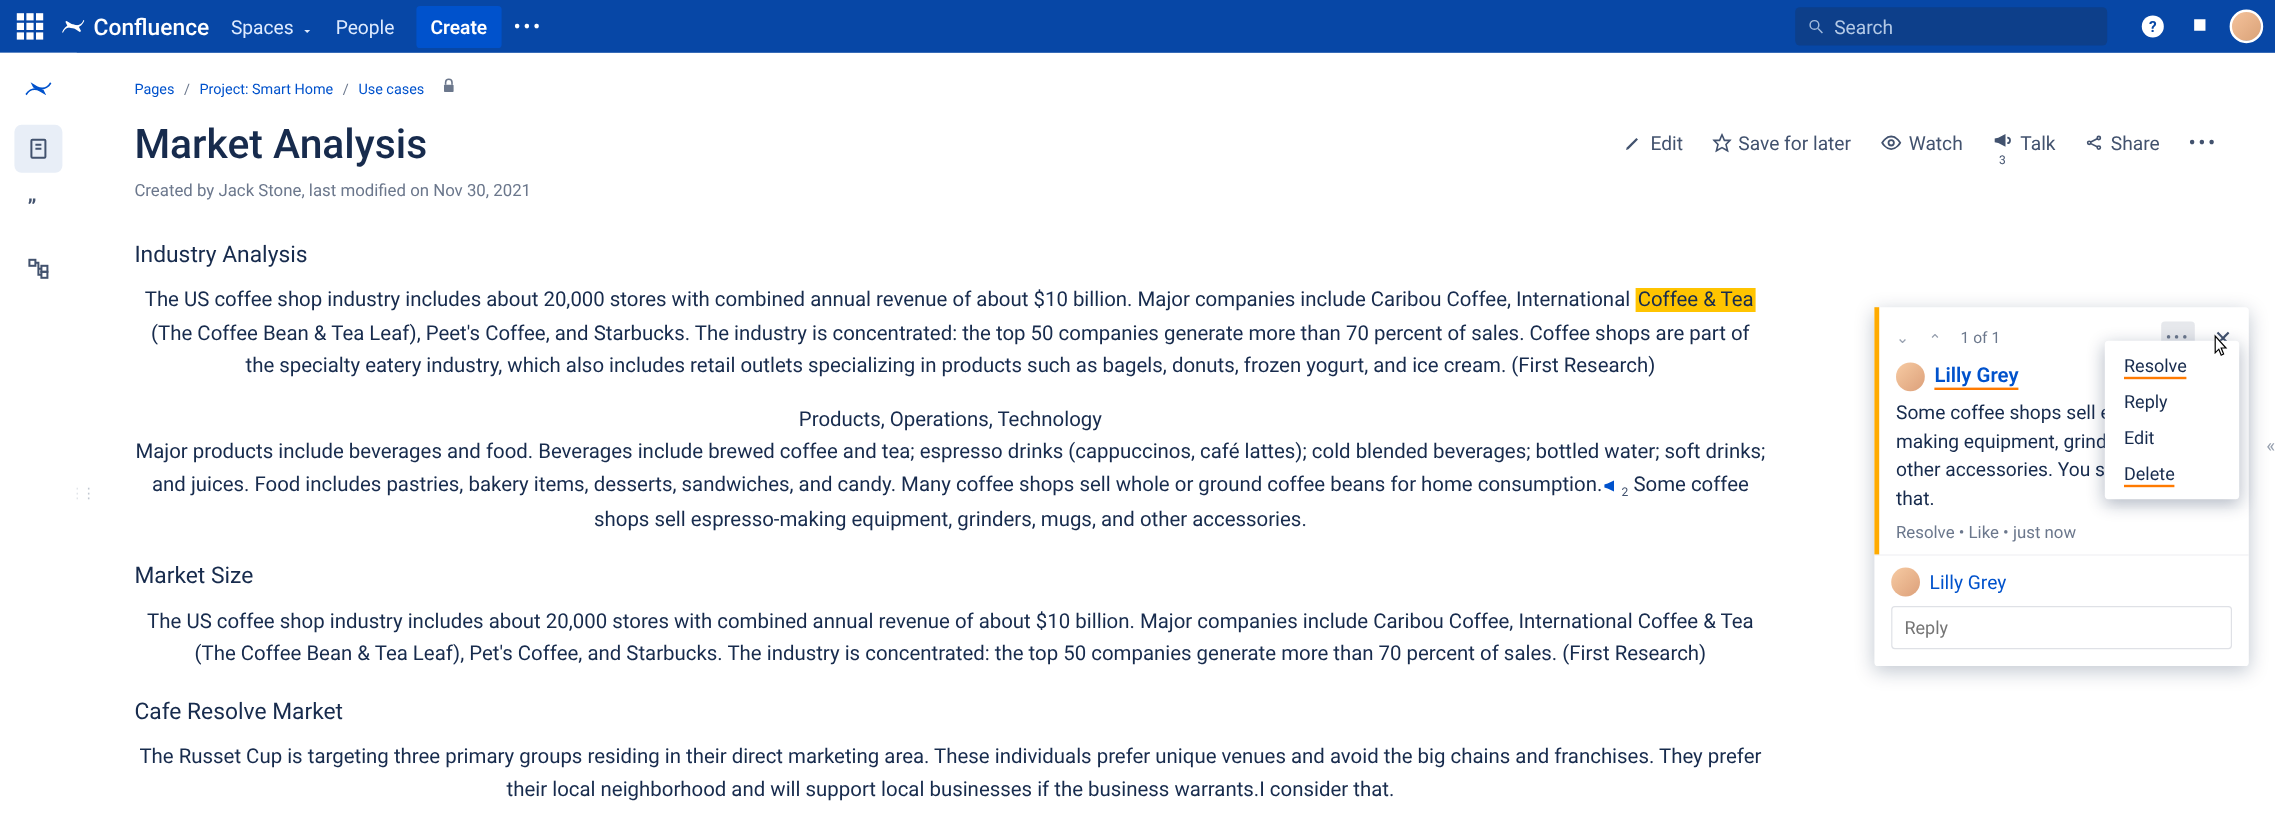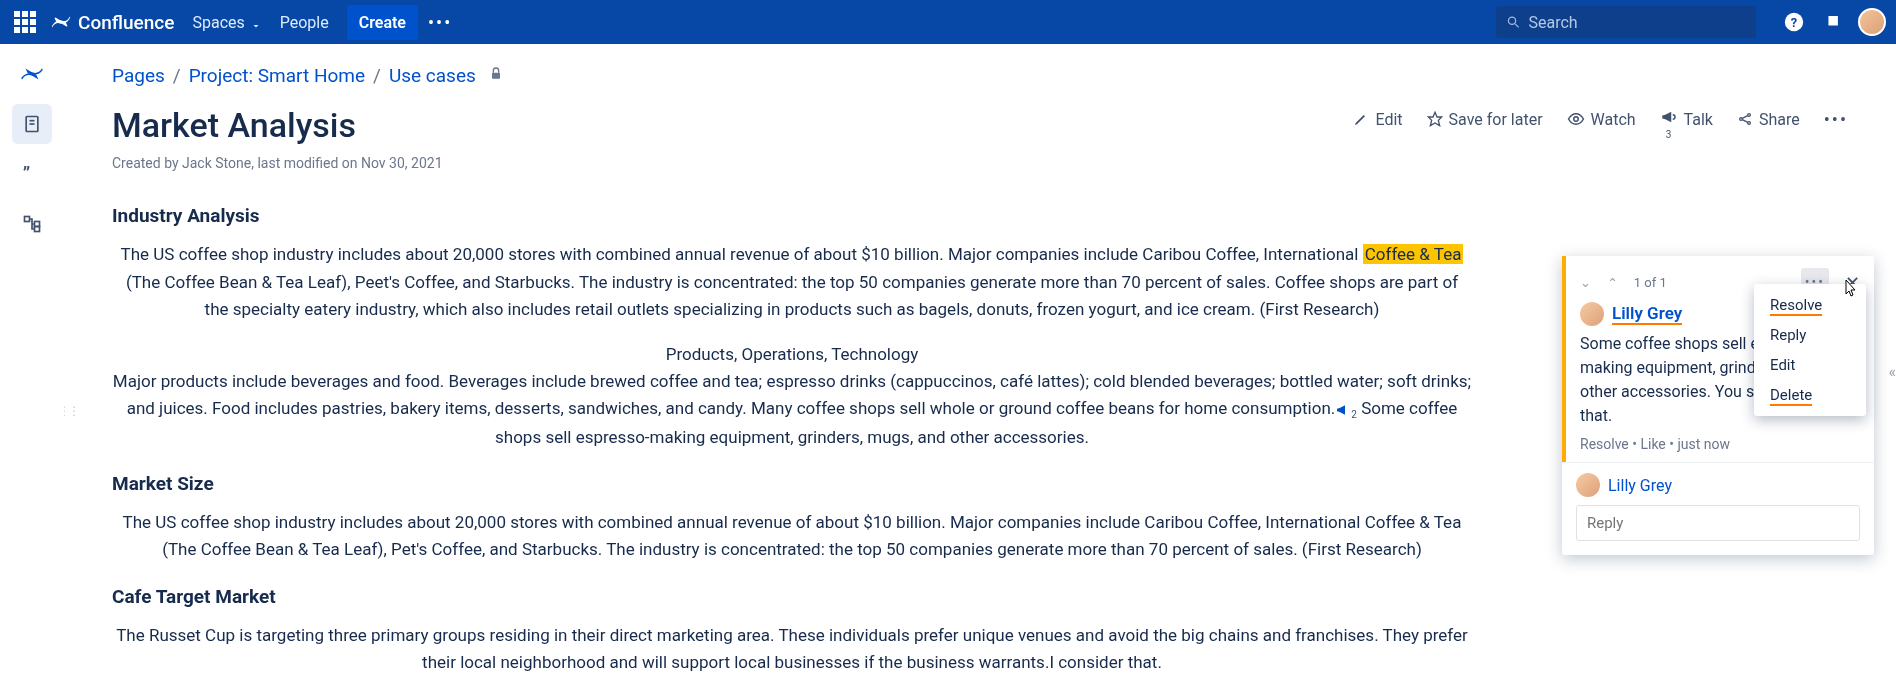--- a/index.html
+++ b/index.html
@@ -24,36 +24,36 @@
 .nav-icon { width: 32px; height: 32px; display: flex; align-items: center; justify-content: center; margin-left: 6px; cursor: pointer; }
 .avatar-top { width: 28px; height: 28px; border-radius: 50%; background: linear-gradient(135deg,#f5c29b,#d9a278); border: 2px solid #fff; margin-left: 10px; }
 
 
 .leftrail { position: absolute; top: 44px; left: 0; width: 64px; height: calc(100% - 44px); background: #fff; display: flex; flex-direction: column; align-items: center; padding-top: 10px; }
 .leftrail .rail-item { width: 40px; height: 40px; border-radius: 6px; display: flex; align-items: center; justify-content: center; margin-bottom: 10px; color: #42526e; cursor: pointer; }
 .leftrail .rail-item.active { background: #e8eef7; color: #0052cc; }
 
 
 .main { position: absolute; top: 44px; left: 64px; right: 0; bottom: 0; padding: 20px 48px 0 48px; overflow: hidden; }
-.breadcrumbs { font-size: 19px; color: #0052cc; display: flex; align-items: center; gap: 8px; }
+.breadcrumbs { font-size: 12px; color: #0052cc; display: flex; align-items: center; gap: 8px; }
 .breadcrumbs a { color: #0052cc; text-decoration: none; cursor: pointer; }
 .breadcrumbs .sep { color: #6b778c; }
 .lock-icon { color: #6b778c; margin-left: 4px; }
 
 .page-actions { position: absolute; top: 64px; right: 48px; display: flex; align-items: center; gap: 24px; font-size: 16px; color: #42526e; }
 .page-actions .act { display: flex; align-items: center; gap: 6px; cursor: pointer; }
 .page-actions .more { font-size: 18px; letter-spacing: 2px; }
 .badge-under { position: relative; }
 .badge-under::after { content: "3"; position: absolute; font-size: 10px; bottom: -10px; left: 50%; transform: translateX(-50%); color: #42526e; }
 
 h1 { font-size: 34px; font-weight: 500; margin-top: 18px; color: #172b4d; }
 .byline { font-size: 14px; color: #6b778c; margin-top: 10px; }
 
 .article { margin-top: 30px; max-width: 1360px; font-size: 17px; line-height: 1.6; color: #172b4d; }
-.article h2 { font-size: 19px; font-weight: 700; margin-bottom: 10px; color: #172b4d; }
+.article h2 { font-size: 19px; font-weight: 400; margin-bottom: 10px; color: #172b4d; }
 .article p { margin-bottom: 18px; text-align: center; }
 .hl { background: #ffc400; padding: 0 2px; }
 .inline-ico { display: inline-flex; vertical-align: middle; color: #0052cc; }
 .inline-sub { font-size: 10px; vertical-align: sub; color: #42526e; }
 
 .drag-handle { position: absolute; left: -6px; top: 360px; color: #c1c7d0; font-size: 12px; letter-spacing: -2px; }
 
 
 .comment-panel { position: absolute; top: 256px; right: 22px; width: 312px; background: #fff; box-shadow: 0 4px 16px rgba(9,30,66,.25); border-radius: 3px; }
 .comment-card { border-left: 4px solid #ffab00; padding: 12px 14px 10px 14px; position: relative; }
@@ -237,21 +237,21 @@
     <p>
       <span style="display:block;">Products, Operations, Technology</span>
       <span>Major products include beverages and food. Beverages include brewed coffee and tea; espresso drinks (cappuccinos, café lattes); cold blended beverages; bottled water; soft drinks; and juices. Food includes pastries, bakery items, desserts, sandwiches, and candy. Many coffee shops sell whole or ground coffee beans for home consumption.</span><span class="inline-ico">
           <svg width="16" height="16" viewBox="0 0 24 24" fill="#0052cc">
             <path d="M3 10v4l4 1 8 4V5l-8 4z"></path>
           </svg>
         </span><span class="inline-sub">2</span><span> Some coffee shops sell espresso-making equipment, grinders, mugs, and other accessories.</span>
     </p>
     <h2>Market Size</h2>
     <p>The US coffee shop industry includes about 20,000 stores with combined annual revenue of about $10 billion. Major companies include Caribou Coffee, International Coffee &amp; Tea (The Coffee Bean &amp; Tea Leaf), Pet's Coffee, and Starbucks. The industry is concentrated: the top 50 companies generate more than 70 percent of sales. (First Research)</p>
-    <h2>Cafe Target Market</h2>
+    <h2>Cafe Resolve Market</h2>
     <p>The Russet Cup is targeting three primary groups residing in their direct marketing area. These individuals prefer unique venues and avoid the big chains and franchises. They prefer their local neighborhood and will support local businesses if the business warrants.I consider that.</p>
   </div>
 </div>
 
 <div class="comment-panel">
   <div class="comment-card">
     <div class="comment-head">
       <span class="nav-btn">⌄</span>
       <span class="nav-btn" style="transform:rotate(180deg);display:inline-block;">⌄</span>
       <span class="counter">1 of 1</span>

